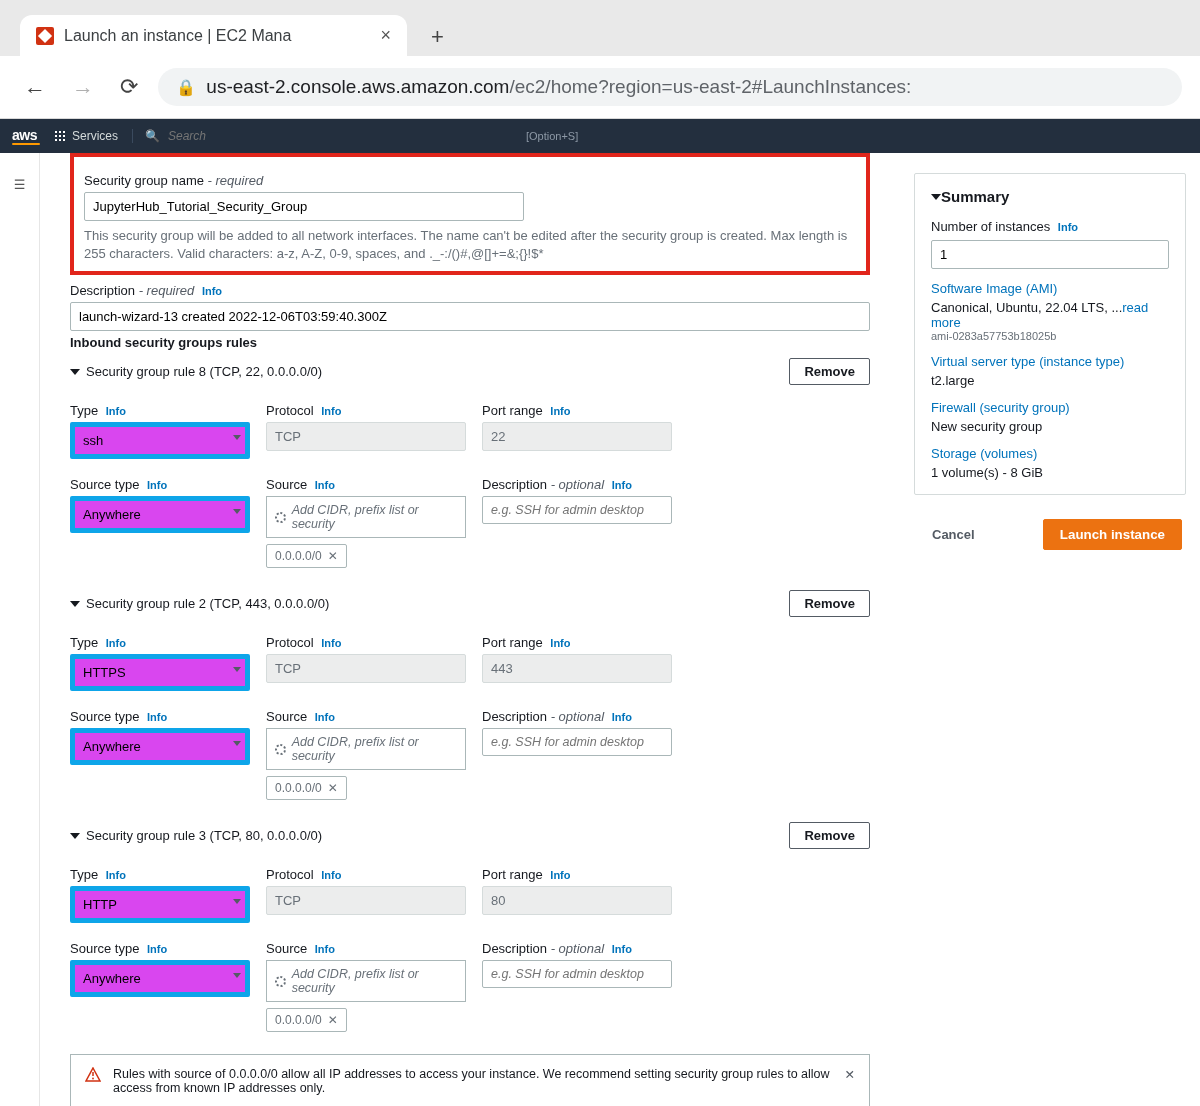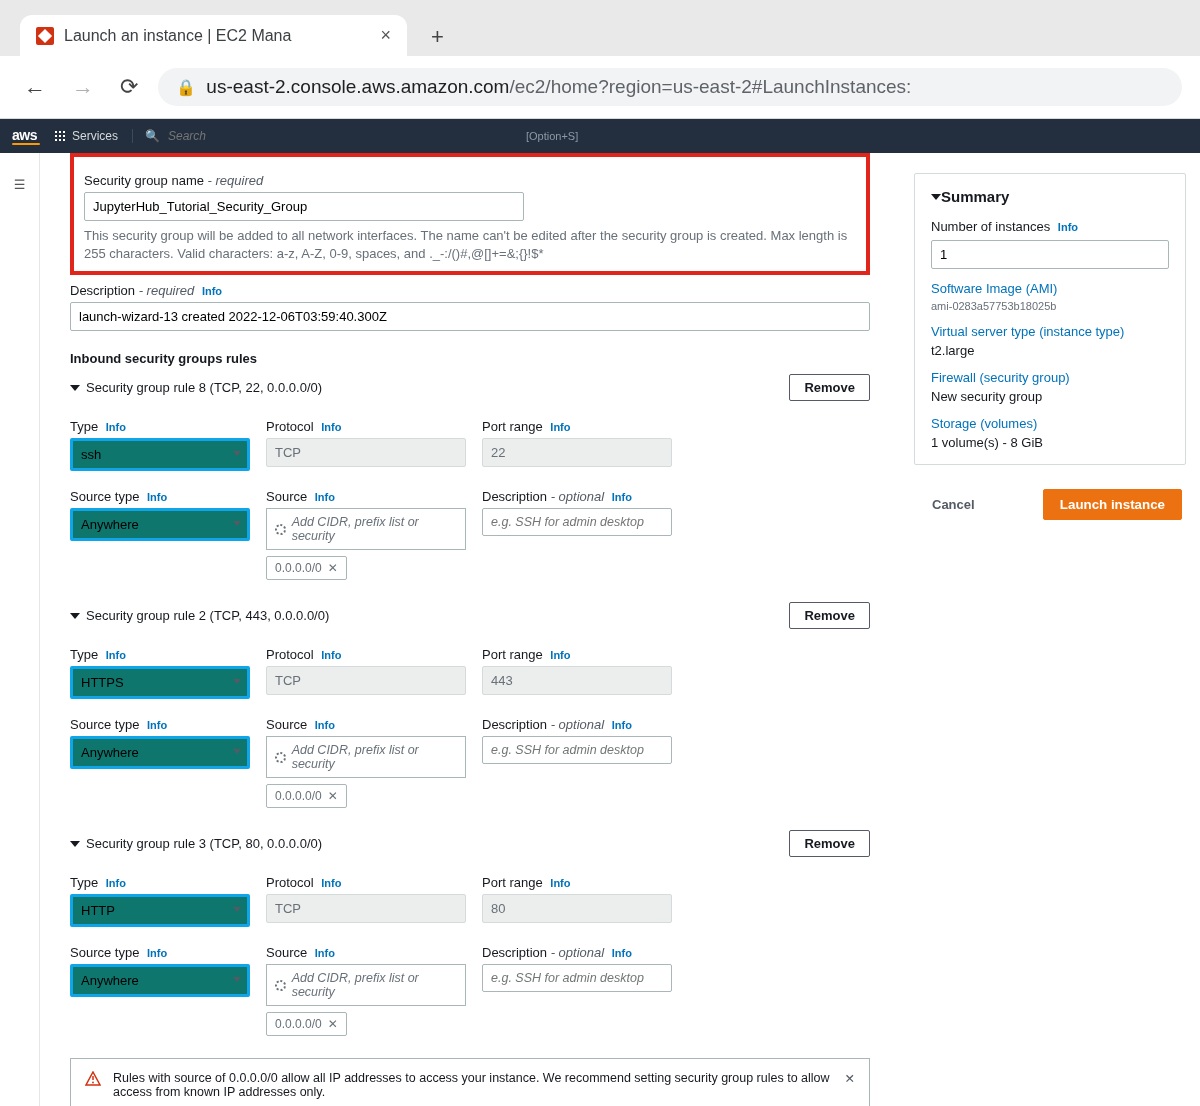--- a/index.html
+++ b/index.html
@@ -45,32 +45,32 @@
   .label-row { font-size:13px; color:#16191f; margin:8px 0 4px; }
   .req { font-style:italic; color:#545b64; }
   .info-link { color:#0073bb; font-size:11px; font-weight:600; margin-left:4px; }
 
   input.text, .text-static { width:100%; padding:6px 8px; border:1px solid #aab7b8; border-radius:2px; font-size:13px; background:#fff; }
   .text-input-focus { border:2px solid #0073bb; }
   .helper { font-size:13px; color:#687078; margin-top:6px; line-height:1.4; }
 
   .desc-input { width:440px; }
 
-  h4.section { font-weight:700; font-size:13px; margin:20px 0 8px; }
+  h4.section { font-weight:700; font-size:13px; margin:4px 0 8px; }
 
   .rule-header { display:flex; justify-content:space-between; align-items:center; margin:8px 0 10px; }
   .rule-title { display:flex; align-items:center; gap:6px; font-size:13px; }
   .caret-down { display:inline-block; width:0; height:0; border-left:5px solid transparent; border-right:5px solid transparent; border-top:6px solid #16191f; }
   .btn { border:1px solid #545b64; background:#fff; color:#16191f; padding:5px 14px; border-radius:2px; font-size:13px; cursor:pointer; font-weight:600; }
   .btn-link { border:none; background:none; color:#545b64; font-size:13px; font-weight:600; padding:6px 14px; }
   .btn-primary { background:#ec7211; border:1px solid #ec7211; color:#fff; padding:7px 16px; border-radius:2px; font-weight:700; }
 
   .field-grid { display:grid; grid-template-columns: 180px 200px 190px; gap:10px 16px; margin-bottom:4px; }
   .sel { position:relative; }
-  select, .sel-box { width:100%; padding:6px 8px; border:3px solid #0ea5e9; border-radius:2px; font-size:13px; background:#0f766e; appearance:none; }
+  select, .sel-box { width:100%; padding:6px 8px; border:5px solid #0ea5e9; border-radius:2px; font-size:13px; background:#d946ef; appearance:none; }
   .sel::after { content:""; position:absolute; right:9px; top:13px; width:0; height:0; border-left:4px solid transparent; border-right:4px solid transparent; border-top:5px solid #545b64; }
   .ro { background:#eceded; color:#687078; border:1px solid #d5dbdb; }
   .ph-input { width:100%; padding:6px 8px; border:1px solid #aab7b8; border-radius:2px; font-size:12.5px; font-style:italic; color:#687078; background:#fff; }
   .cidr-add { background:#fff; border:1px solid #aab7b8; padding:6px 8px; font-style:italic; color:#687078; font-size:12.5px; display:flex; align-items:center; gap:6px; }
   .spin { display:inline-block; width:11px; height:11px; border:2px dotted #687078; border-radius:50%; }
   .tag-chip { display:inline-flex; align-items:flex-start; gap:6px; border:1px solid #aab7b8; border-radius:2px; padding:4px 8px; font-size:12px; color:#687078; margin-top:6px; }
   .tag-x { color:#687078; }
 
   
   .alert { display:flex; align-items:flex-start; gap:12px; border:1px solid #aab7b8; padding:12px 14px; margin-top:22px; font-size:12.5px; color:#16191f; }
@@ -291,20 +291,21 @@
   <div class="sidebar">
     <div class="summary-panel">
       <div class="summary-h">
         <span class="caret-left"></span>
         <span>Summary</span>
       </div>
       <div class="sum-label"><span>Number of instances</span> <span class="info-link">Info</span></div>
       <input class="text" value="1" style="">
 
       <div class="sum-blue">Software Image (AMI)</div>
+      <div class="sum-val"><span>Canonical, Ubuntu, 22.04 LTS, ...</span><span class="readmore">read more</span></div>
       <div class="sum-sub">ami-0283a57753b18025b</div>
 
       <div class="sum-blue">Virtual server type (instance type)</div>
       <div class="sum-val">t2.large</div>
 
       <div class="sum-blue">Firewall (security group)</div>
       <div class="sum-val">New security group</div>
 
       <div class="sum-blue">Storage (volumes)</div>
       <div class="sum-val">1 volume(s) - 8 GiB</div>

